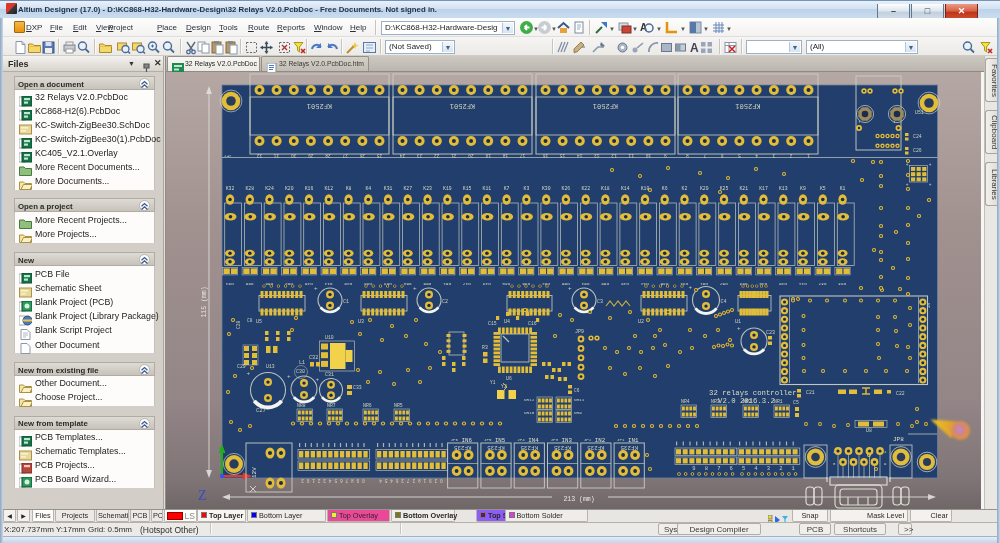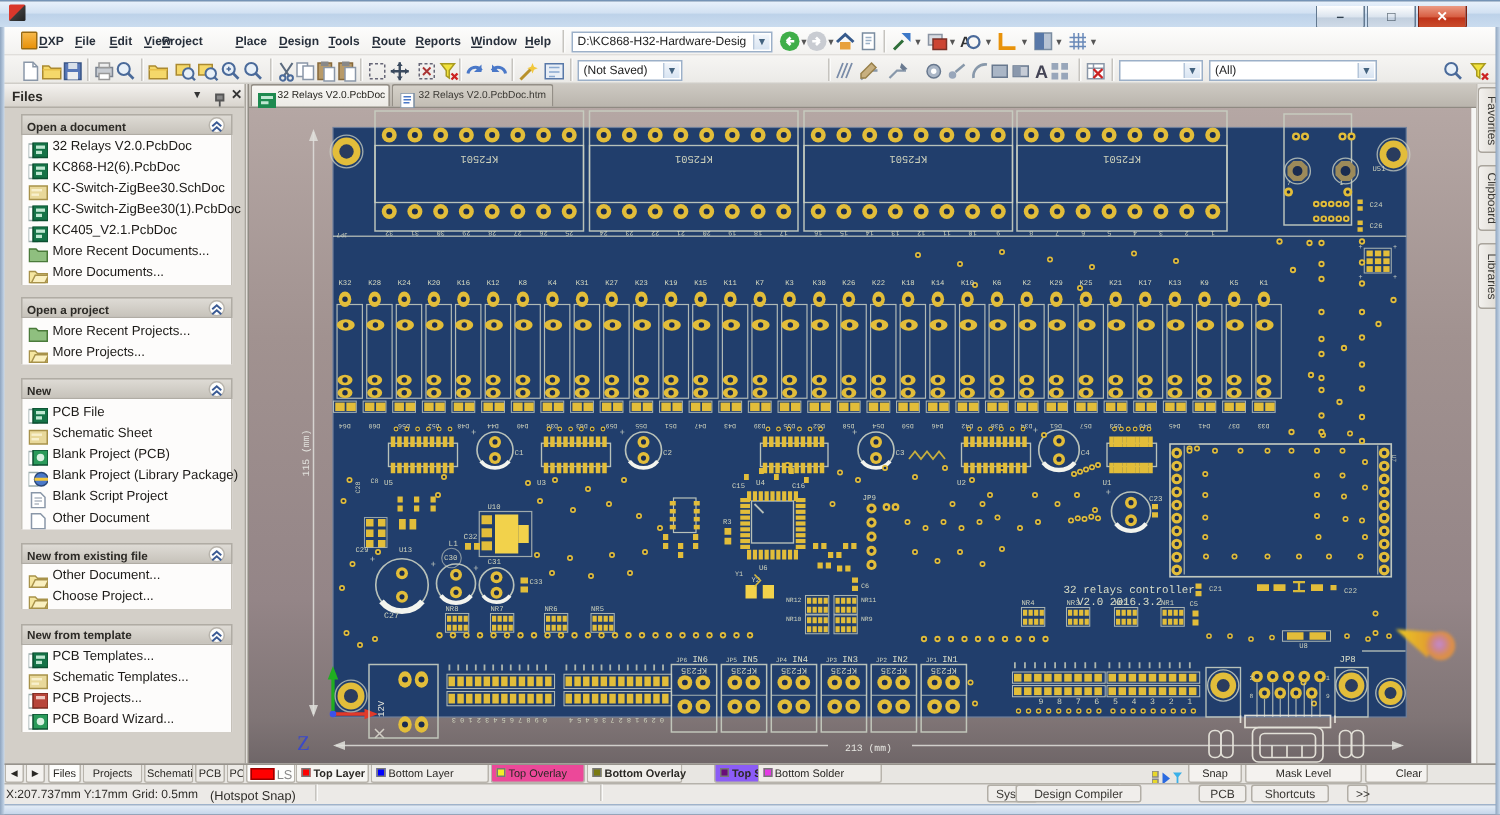--- a/index.html
+++ b/index.html
@@ -1,20 +1,20 @@
 <!DOCTYPE html>
 <html><head><meta charset="utf-8"><style>
 *{margin:0;padding:0;box-sizing:border-box}
 body{font-family:"Liberation Sans",sans-serif;width:1000px;height:543px;overflow:hidden;position:relative;background:#ece9e4}
 #root{position:absolute;inset:0}
 .abs{position:absolute}
 .titlebar{left:0;top:0;width:1000px;height:18px;background:linear-gradient(180deg,#e8f1fb 0%,#d2e1f2 45%,#bdd2e9 50%,#cadcef 100%);border-top:1px solid #7593b5}
 .title-txt{left:18px;top:4.5px;font-size:7.8px;font-weight:bold;color:#1d3044;white-space:nowrap}
 .menubar{left:0;top:18px;width:1000px;height:19px;background:linear-gradient(180deg,#fdfdfc,#f3f2f0);border-bottom:1px solid #e0dedb}
-.menu-item{position:absolute;top:22.5px;font-size:8px;font-weight:bold;color:#28303c}
+.menu-item{position:absolute;top:22.5px;font-size:8px;font-weight:normal;color:#28303c}
 .toolbar{left:0;top:37px;width:1000px;height:19px;background:linear-gradient(180deg,#f6f5f3,#ebeae7);border-bottom:1px solid #cfcdc8}
 .combo{position:absolute;background:#fff;border:1px solid #9cb0c8;font-size:8px;color:#222;padding:1px 3px;white-space:nowrap;overflow:hidden}
 .combo .arr{position:absolute;right:1px;top:1px;bottom:1px;width:11px;background:linear-gradient(180deg,#f2f6fb,#d8e4f2);border-left:1px solid #b5c6da;color:#44637f;font-size:7px;text-align:center;line-height:11px}
 .vsep{position:absolute;width:1px;background:#c6c4bf;box-shadow:1px 0 0 #fbfbfa}
 .icon{position:absolute;width:15px;height:15px}
 .tabsbar{left:166px;top:56px;width:818px;height:16px;background:linear-gradient(180deg,#cdc9c2,#bab5ad);border-bottom:1px solid #8f8a82}
 .dtab{position:absolute;top:1px;height:15px;font-size:6.8px;overflow:hidden;color:#26241f;padding:3px 3px 0 17px;border:1px solid #948f87;border-bottom:none;border-radius:2px 2px 0 0;white-space:nowrap}
 .panel{left:0;top:56px;width:163px;height:453px;background:#d3cfc8}
 .panel-hd{position:absolute;left:0;top:0;width:163px;height:16px;background:linear-gradient(180deg,#f4f2ef,#d8d4cd);border-bottom:1px solid #b2aea6;font-size:9px;font-weight:bold;color:#2c2a26;padding:3px 0 0 8px}
 .sect-hd{position:absolute;left:14px;width:141px;height:14px;background:linear-gradient(180deg,#dedbd5,#c7c3bb);border:1px solid #b0aca4;font-size:7.8px;font-weight:bold;color:#2c2a26;padding:2.5px 0 0 3px}
@@ -29,20 +29,21 @@
 .sq{display:inline-block;width:6px;height:6px;border:1px solid #777;vertical-align:0px;margin-right:2px}
 .statusbar{left:0;top:521.5px;width:1000px;height:14.5px;background:#eceae7;border-top:1px solid #b5b2ab;font-size:8.5px;color:#2e2c28}
 .sbtn{position:absolute;top:1.5px;height:11.5px;border:1px solid #b2aea6;background:#f0eeeb;font-size:8px;color:#3a3834;line-height:11px;padding:0 5px;border-radius:2px}
 .bottomstrip{left:0;top:536px;width:1000px;height:7px;background:linear-gradient(180deg,#e4edf7,#c4d5ea);border-top:1px solid #9fb3cb}
 .winbtn{position:absolute;top:4px;height:17px;width:33px;border:1px solid #62788f;border-top:none;border-radius:0 0 4px 4px;background:linear-gradient(180deg,#fefefe,#dbe4ee 45%,#c2cfde 50%,#d4dfeb)}
 .sideborder{width:3px;background:linear-gradient(90deg,#8fa5bf,#c8d8ea)}
 </style></head><body>
 <div id="root">
 <div class="abs titlebar"></div>
 <div class="abs" style="left:6px;top:3px;width:11px;height:11px;background:linear-gradient(135deg,#d9372b 0%,#d9372b 48%,#3a3a3a 52%,#222 100%);border-radius:1px"></div>
+<div class="abs title-txt">Altium Designer (17.0) - D:\KC868-H32-Hardware-Design\32 Relays V2.0.PcbDoc - Free Documents. Not signed in.</div>
 <div class="winbtn" style="left:877px">
       <div style="text-align:center;font-size:9px;color:#31414f;line-height:15px;font-weight:bold">–</div>
     </div>
 <div class="winbtn" style="left:911px">
       <div style="text-align:center;font-size:9px;color:#31414f;line-height:15px;font-weight:bold">□</div>
     </div>
 <div class="winbtn" style="left:945px;background:linear-gradient(180deg,#eb9a84,#d75f43 45%,#bf3319 50%,#cd5532);border-color:#7c2011">
       <div style="text-align:center;font-size:9px;color:#fff;line-height:15px;font-weight:bold">✕</div>
     </div>
 <div class="abs menubar"></div>
@@ -323,21 +324,21 @@
         <rect x="5" y="2" width="6" height="2.2" fill="#bfe8d2"></rect>
         <rect x="5" y="5.5" width="4" height="2.2" fill="#bfe8d2"></rect>
       </svg></div>
 <div class="pitem" style="top:134.1px">KC-Switch-ZigBee30(1).PcbDoc</div>
 <div class="abs" style="left:19px;top:148.5px;width:13px;height:11px"><svg width="13" height="11">
         <rect x="0" y="1" width="6" height="9" fill="#fff" stroke="#9aa"></rect>
         <rect x="3" y="0" width="10" height="10" fill="#157347" stroke="#0c4f30"></rect>
         <rect x="5" y="2" width="6" height="2.2" fill="#bfe8d2"></rect>
         <rect x="5" y="5.5" width="4" height="2.2" fill="#bfe8d2"></rect>
       </svg></div>
-<div class="pitem" style="top:148px">KC405_V2.1.PcbDoc</div>
+<div class="pitem" style="top:148px">KC405_V2.1.Overlay</div>
 <div class="abs" style="left:19px;top:162.4px;width:13px;height:11px"><svg width="13" height="11">
         <path d="M0.5 2 h4.5 l1.5 1.5 h6 v7 h-12 z" fill="#8fbf7f" stroke="#4a7a3a"></path>
       </svg></div>
 <div class="pitem" style="top:161.9px">More Recent Documents...</div>
 <div class="abs" style="left:19px;top:176.3px;width:13px;height:11px"><svg width="13" height="11">
         <path d="M0.5 3 h4 l1.5 1.5 h6.5 v6 h-12 z" fill="#f5e6a0" stroke="#a8924a"></path>
         <path d="M2 10.5 l2.5 -5 h9 l-2.5 5 z" fill="#faf0c0" stroke="#a8924a"></path>
       </svg></div>
 <div class="pitem" style="top:175.8px">More Documents...</div>
 <div class="abs sect-bg" style="top:210.5px;height:32.5px"></div>
@@ -2426,26 +2427,26 @@
 <div class="ltab" style="left:391px;width:64px;background:#efede9;font-weight:bold"><span class="sq" style="background:#7a7a10"></span>Bottom Overlay</div>
 <div class="ltab" style="left:476px;width:47.5px;background:#8b5cf6;font-weight:bold"><span class="sq" style="background:#6a0d7a"></span>Top Solder</div>
 <div class="ltab" style="left:504.5px;width:83px;background:#efede9;font-weight:normal"><span class="sq" style="background:#e43ae4"></span>Bottom Solder</div>
 <div class="abs" style="left:768px;top:511px;width:22px;height:10px"><svg width="22" height="10">
         <rect x="0" y="0" width="4" height="4" fill="#e8d82a" stroke="#888"></rect>
         <rect x="0" y="5.5" width="4" height="4" fill="#e8d82a" stroke="#888"></rect>
         <path d="M7 1 l5 4 l-5 4 z" fill="#2a6ae0"></path>
         <path d="M14 1 h6 l-2.4 3 v5 l-1.2 -1 v-4 z" fill="#3ab0e8"></path>
       </svg></div>
 <div class="ltab" style="left:792px;width:36px;text-align:center">Snap</div>
-<div class="ltab" style="left:830px;width:78px;text-align:center">Mask Level</div>
+<div class="ltab" style="left:830px;width:78px;text-align:right">Mask Level</div>
 <div class="ltab" style="left:910px;width:42px;text-align:right">Clear</div>
 <div class="abs statusbar"></div>
 <div class="abs" style="left:4px;top:525px;font-size:8px;color:#2e2c28">X:207.737mm Y:17mm</div>
 <div class="abs" style="left:88px;top:525px;font-size:8px;color:#2e2c28">Grid: 0.5mm</div>
-<div class="abs" style="left:140px;top:524.5px;font-size:8.5px;color:#2e2c28">(Hotspot Snap)</div>
+<div class="abs" style="left:140px;top:524.5px;font-size:8.5px;color:#2e2c28">(Hotspot Other)</div>
 <div class="vsep" style="left:210px;top:523px;height:11px"></div>
 <div class="vsep" style="left:400px;top:523px;height:11px"></div>
 <div class="vsep" style="left:745px;top:523px;height:11px"></div>
 <div class="sbtn" style="left:658px;top:523px;width:34px;text-align:center">System</div>
 <div class="sbtn" style="left:677px;top:523px;width:84px;text-align:center">Design Compiler</div>
 <div class="sbtn" style="left:799px;top:523px;width:32px;text-align:center">PCB</div>
 <div class="sbtn" style="left:834px;top:523px;width:52px;text-align:center">Shortcuts</div>
 <div class="sbtn" style="left:898px;top:523px;width:14px;text-align:center">&gt;&gt;</div>
 <div class="abs bottomstrip"></div>
 <div class="abs sideborder" style="left:0;top:18px;height:525px"></div>

